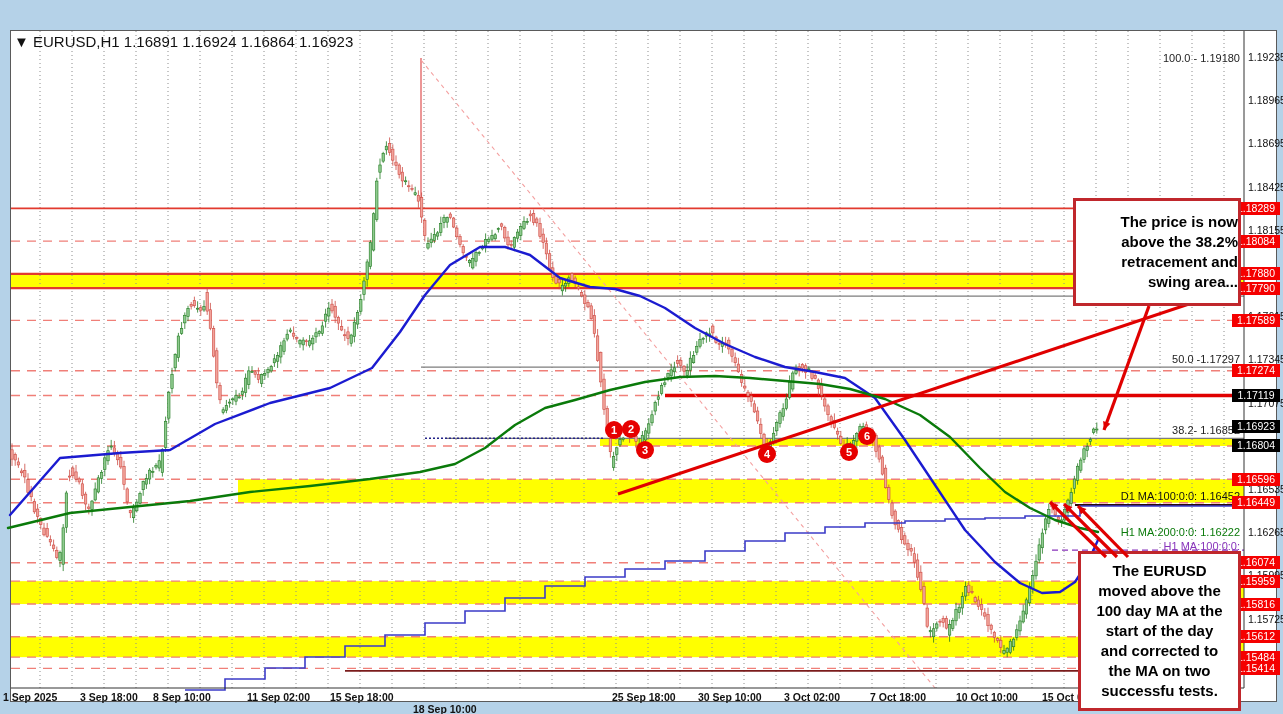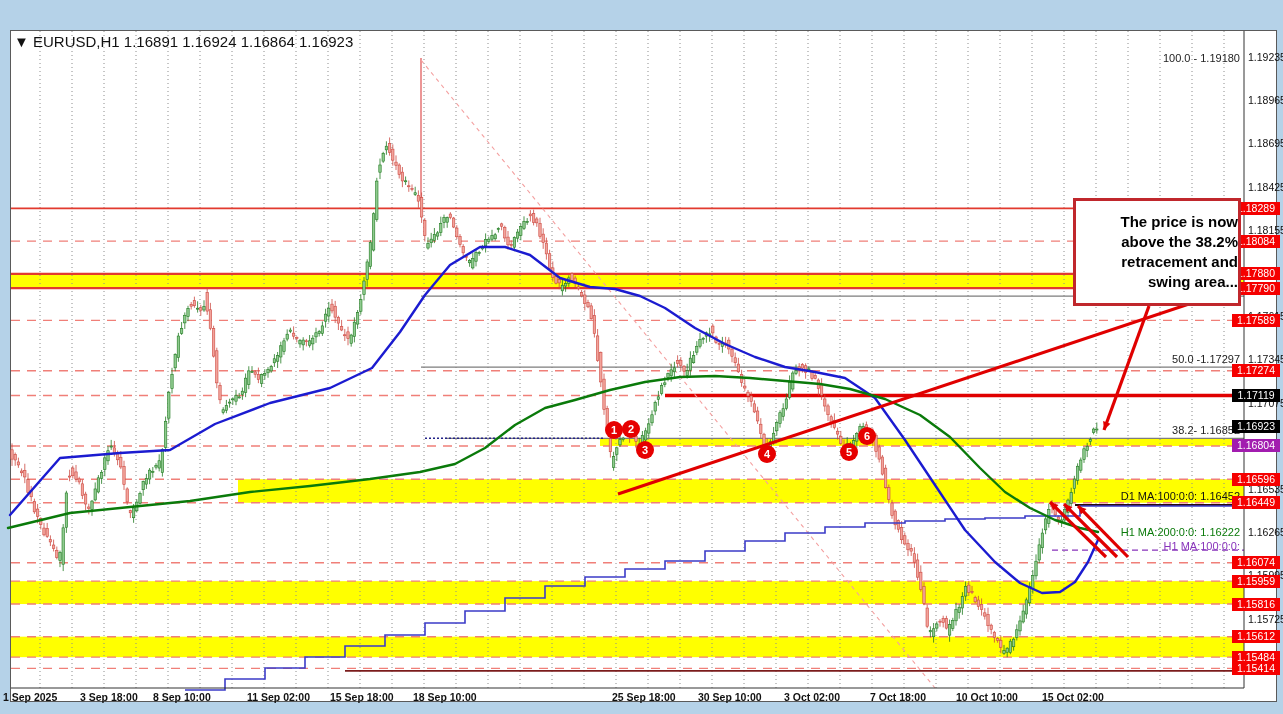--- a/index.html
+++ b/index.html
@@ -826,20 +826,29 @@
         <text x="867" y="440" text-anchor="middle" font-size="11px" font-weight="bold" fill="#fff">6</text>
       </g>
     </svg>
 
   <div class="annobox" id="topbox" style="left:1073px;top:198px;width:168px;height:108px;text-align:right;">
       <div>The price is now</div>
       <div>above the 38.2%</div>
       <div>retracement and</div>
       <div>swing area...</div>
     </div>
+  <div class="annobox" id="botbox" style="left:1078px;top:551px;width:163px;height:160px;">
+      <div>The EURUSD</div>
+      <div>moved above the</div>
+      <div>100 day MA at the</div>
+      <div>start of the day</div>
+      <div>and corrected to</div>
+      <div>the MA on two</div>
+      <div>successfu tests.</div>
+    </div>
 
   <svg id="overlay-svg" width="1283" height="714">
       <line x1="1149" y1="306" x2="1104" y2="430" stroke="#e00000" stroke-width="3.2"></line>
       <polygon points="1104,430 1103.0846952393313,421.0466644654019 1110.4444260919374,423.71753453287994" fill="#e00000"></polygon>
       <line x1="1106" y1="557" x2="1050" y2="502" stroke="#e00000" stroke-width="3.2"></line>
       <polygon points="1050,502 1058.5248554836478,504.88562627221904 1053.0387464365451,510.4714827565418" fill="#e00000"></polygon>
       <line x1="1117" y1="557" x2="1064" y2="504" stroke="#e00000" stroke-width="3.2"></line>
       <polygon points="1064,504 1072.4985139783325,506.96230656078785 1066.962306560788,512.4985139783325" fill="#e00000"></polygon>
       <line x1="1128" y1="557" x2="1078" y2="506" stroke="#e00000" stroke-width="3.2"></line>
       <polygon points="1078,506 1086.4687691255306,509.04630095336324 1080.8780217958192,514.5274257864135" fill="#e00000"></polygon>
@@ -847,21 +856,21 @@
 
   <div id="badges">
       <div class="badge" style="top: 201.86px; background: rgb(245, 0, 0);">1.18289</div>
       <div class="badge" style="top: 234.66px; background: rgb(245, 0, 0);">1.18084</div>
       <div class="badge" style="top: 267.3px; background: rgb(245, 0, 0);">1.17880</div>
       <div class="badge" style="top: 281.7px; background: rgb(245, 0, 0);">1.17790</div>
       <div class="badge" style="top: 313.86px; background: rgb(245, 0, 0);">1.17589</div>
       <div class="badge" style="top: 364.26px; background: rgb(245, 0, 0);">1.17274</div>
       <div class="badge" style="top: 389.06px; background: #000000;">1.17119</div>
       <div class="badge" style="top: 420.42px; background: rgb(0, 0, 0);">1.16923</div>
-      <div class="badge" style="top: 439.46px; background: #a21caf;">1.16804</div>
+      <div class="badge" style="top: 439.46px; background: #000000;">1.16804</div>
       <div class="badge" style="top: 472.74px; background: rgb(245, 0, 0);">1.16596</div>
       <div class="badge" style="top: 496.26px; background: rgb(245, 0, 0);">1.16449</div>
       <div class="badge" style="top: 556.26px; background: rgb(245, 0, 0);">1.16074</div>
       <div class="badge" style="top: 574.66px; background: rgb(245, 0, 0);">1.15959</div>
       <div class="badge" style="top: 597.54px; background: rgb(245, 0, 0);">1.15816</div>
       <div class="badge" style="top: 630.18px; background: rgb(245, 0, 0);">1.15612</div>
       <div class="badge" style="top: 650.66px; background: rgb(245, 0, 0);">1.15484</div>
       <div class="badge" style="top: 661.86px; background: rgb(245, 0, 0);">1.15414</div>
     </div>
   <div id="axis-labels">
@@ -877,21 +886,21 @@
       <div class="axis-label" style="top: 526.2px;">1.16265</div>
       <div class="axis-label" style="top: 569.4px;">1.15995</div>
       <div class="axis-label" style="top: 612.6px;">1.15725</div>
     </div>
   <div id="time-labels">
       <div class="time-label" style="left: 3px;">1 Sep 2025</div>
       <div class="time-label" style="left: 80px;">3 Sep 18:00</div>
       <div class="time-label" style="left: 153px;">8 Sep 10:00</div>
       <div class="time-label" style="left: 247px;">11 Sep 02:00</div>
       <div class="time-label" style="left: 330px;">15 Sep 18:00</div>
-      <div class="time-label" style="left: 413px;">18 Sep 10:00</div>
+      <div class="time-label" style="left: 413px; margin-top: 12px;">18 Sep 10:00</div>
       <div class="time-label" style="left: 475px; margin-top: 31px;">23 Sep 02:00</div>
       <div class="time-label" style="left: 612px;">25 Sep 18:00</div>
       <div class="time-label" style="left: 698px;">30 Sep 10:00</div>
       <div class="time-label" style="left: 784px;">3 Oct 02:00</div>
       <div class="time-label" style="left: 870px;">7 Oct 18:00</div>
       <div class="time-label" style="left: 956px;">10 Oct 10:00</div>
       <div class="time-label" style="left: 1042px;">15 Oct 02:00</div>
     </div>
 </div>
 

